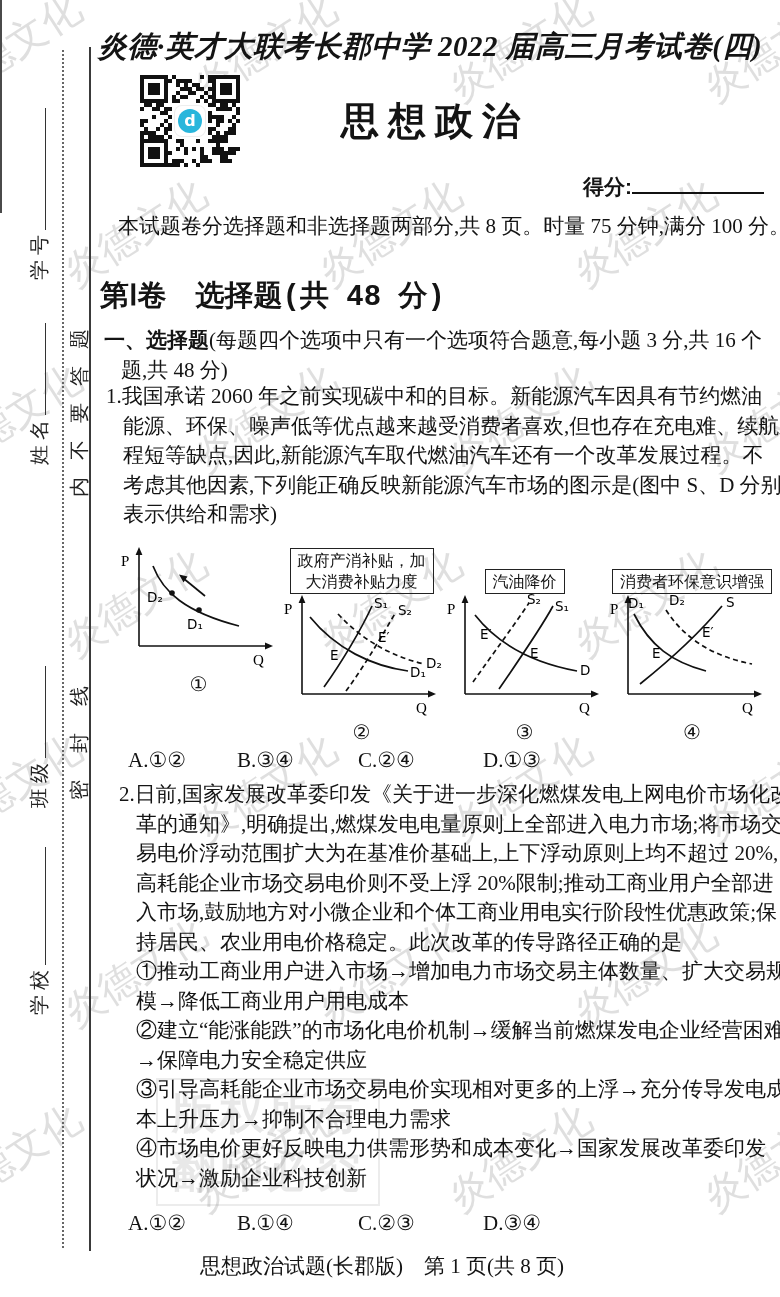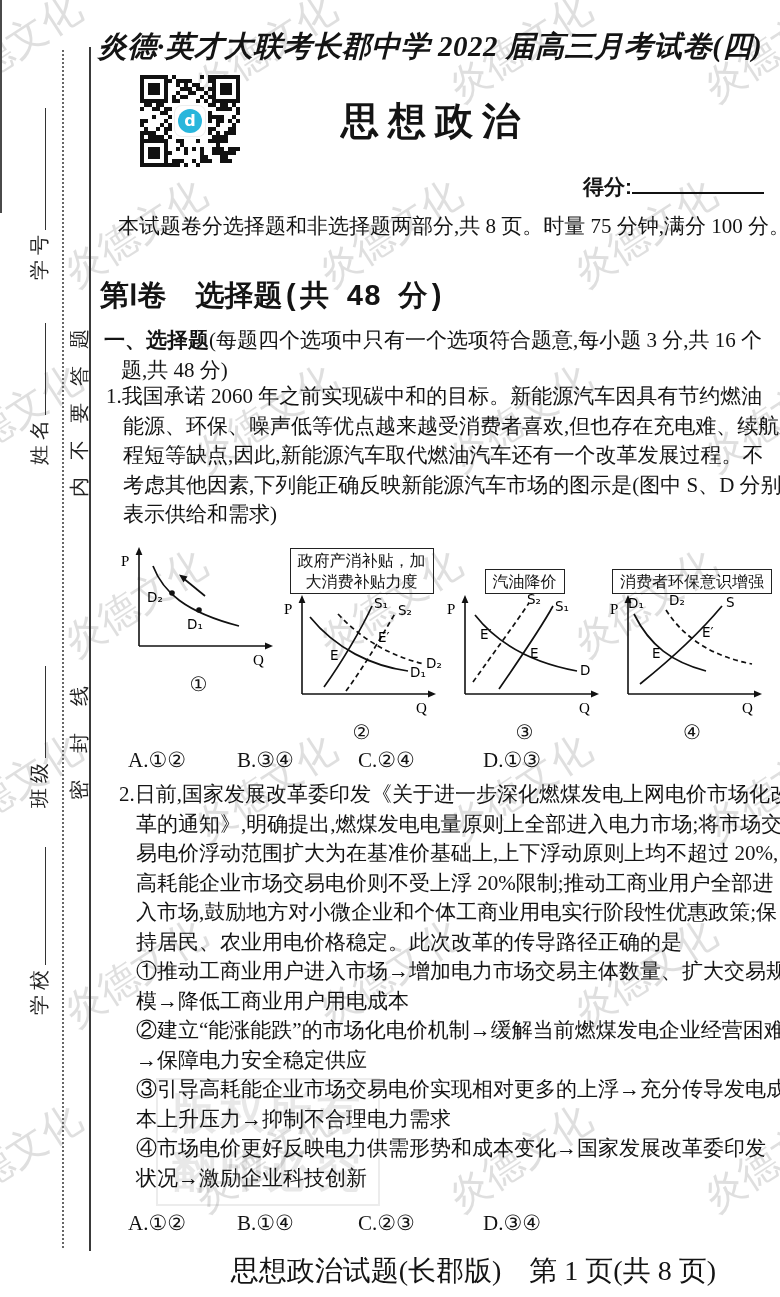--- a/index.html
+++ b/index.html
@@ -63,21 +63,21 @@
   svg .ax{stroke:#111;stroke-width:1.6;}
   svg .cv{fill:none;stroke:#111;stroke-width:1.7;}
   svg .dash{stroke-dasharray:5,3.5;}
   svg .axl{font-size:15px;font-family:"Liberation Serif",serif;}
   svg .lb{font-size:13.5px;font-family:"DejaVu Sans",sans-serif;}
   svg polygon,svg circle{fill:#111;}
   .opt-row{left:0;top:0;width:780px;height:30px;}
   .opt{position:absolute;font-size:21px;white-space:nowrap;}
   .oA{left:128px;} .oB{left:237px;} .oC{left:358px;} .oD{left:483px;}
   #opts-q1{top:748px;} #opts-q2{top:1211px;}
-  #footer{left:0;top:1252px;width:716px;text-align:right;font-size:28px;}
+  #footer{left:0;top:1252px;width:716px;text-align:center;font-size:21px;padding-left:24px;}
 </style>
 </head>
 <body>
 
 <div id="wm-layer">
     <span class="wm" style="left: -70px; top: 20px;">炎德文化</span>
     <span class="wm" style="left: 185px; top: 20px;">炎德文化</span>
     <span class="wm" style="left: 440px; top: 20px;">炎德文化</span>
     <span class="wm" style="left: 695px; top: 20px;">炎德文化</span>
     <span class="wm" style="left: 55px; top: 205px;">炎德文化</span>

